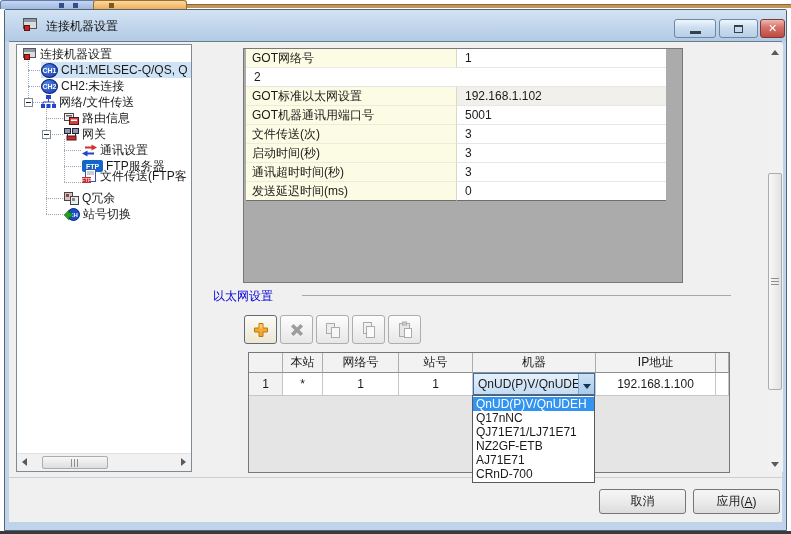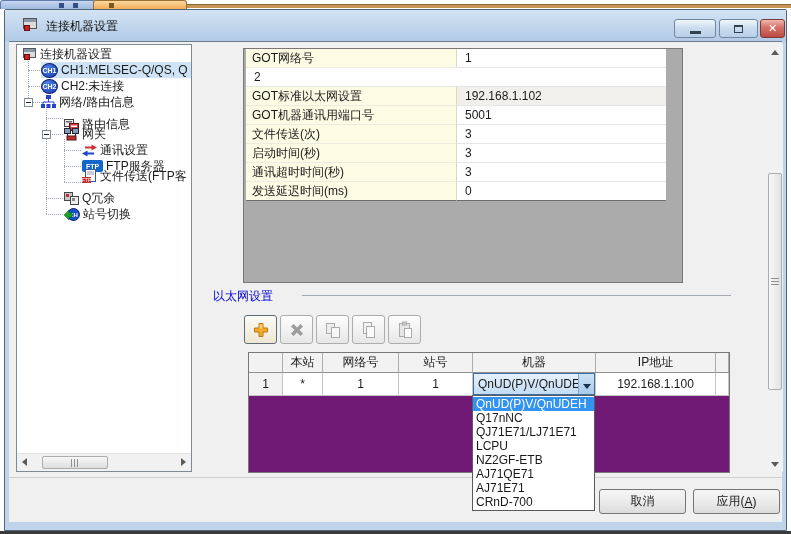--- a/index.html
+++ b/index.html
@@ -57,21 +57,21 @@
   .pgrow.ro .pgvalue{background:#F1F0EA}
   .pgrow.last .pglabel,.pgrow.last .pgvalue{border-bottom:1px solid #6E6E6E}
 
   
   .gcaption{position:absolute;left:213px;top:288px;color:#0000D8}
   .gline{position:absolute;left:302px;top:295px;width:429px;height:1px;background:#A3A9B0}
   .tbtn{position:absolute;top:315px;width:33px;height:29px;border:1px solid #ADADAD;border-radius:3px;background:linear-gradient(#FDFDFD,#E7E7E7);display:flex;align-items:center;justify-content:center;box-sizing:border-box}
   .tbtn.active{border-color:#5E6B78;background:linear-gradient(#FBFBF6,#EDE6D2)}
 
   
-  .ettbl{position:absolute;left:248px;top:352px;width:482px;height:121px;background:#701a75;border:1px solid #787878;box-sizing:border-box;overflow:hidden}
+  .ettbl{position:absolute;left:248px;top:352px;width:482px;height:121px;background:#e5e5e5;border:1px solid #787878;box-sizing:border-box;overflow:hidden}
   .ethead{display:flex;height:20px}
   .ethead .c{background:#F2F2F2;border-right:1px solid #ADADAD;border-bottom:1px solid #909090;text-align:center;line-height:19px;box-sizing:border-box;flex:none}
   .etrow{display:flex;height:23px}
   .etrow .c{background:#fff;border-right:1px solid #C6C6C6;border-bottom:1px solid #C6C6C6;text-align:center;line-height:22px;box-sizing:border-box;flex:none}
   .rowhdr{background:#F2F2F2 !important}
   .combo-cell{padding:0;position:relative}
   .combo{display:flex;width:100%;height:100%;background:linear-gradient(#E6F1FC,#C3DCF3);border:1px solid #3F6EA5;box-sizing:border-box;align-items:center}
   .combo-text{flex:1;overflow:hidden;white-space:nowrap;text-align:left;padding-left:4px}
   .combo-arrow{width:15px;align-self:stretch;display:flex;align-items:center;justify-content:center;border-left:1px solid #7FA5CC;background:linear-gradient(#CDE2F5,#A8CAEA)}
   .combo-arrow i{width:0;height:0;border:4px solid transparent;border-top:5px solid #16324F;border-bottom:none;margin-top:4px}
@@ -174,24 +174,24 @@
       <span class="rowin">
           <span class="ticon">
             <svg width="15" height="14" viewBox="0 0 15 14">
               <path d="M7.5 4 V7 M2 9 V7 H13 V9" stroke="#2743C8" fill="none"></path>
               <rect x="5" y="0" width="5" height="4" fill="#2743C8"></rect>
               <rect x="0" y="9" width="4" height="4" fill="#2743C8"></rect>
               <rect x="5.5" y="9" width="4" height="4" fill="#2743C8"></rect>
               <rect x="11" y="9" width="4" height="4" fill="#2743C8"></rect>
             </svg>
           </span>
-      <span>网络/路由信息</span>
-        </span>
-    </div>
-    <div class="trow lv2" style="top:71px">
+      <span>网络/文件传送</span>
+        </span>
+    </div>
+    <div class="trow lv2" style="top:65px">
       <span class="rowin">
           <span class="ticon">
             <svg width="15" height="13" viewBox="0 0 15 13">
               <rect x="0.5" y="1.5" width="9" height="7" fill="#EFEFEF" stroke="#444"></rect>
               <rect x="2" y="3" width="6" height="1.5" fill="#666"></rect>
               <rect x="5.5" y="5.5" width="9" height="7" fill="#D04040" stroke="#5A1010"></rect>
               <rect x="7" y="7.5" width="6" height="1.5" fill="#fff"></rect>
             </svg>
           </span>
       <span>路由信息</span>
@@ -376,23 +376,21 @@
       </div>
       <div class="c" style="width:120px">192.168.1.100</div>
       <div class="c" style="flex:1"></div>
     </div>
   </div>
 
   <div class="ddl">
     <div class="opt selo">QnUD(P)V/QnUDEH</div>
     <div class="opt">Q17nNC</div>
     <div class="opt">QJ71E71/LJ71E71</div>
-    <div class="opt">LCPU</div>
     <div class="opt">NZ2GF-ETB</div>
-    <div class="opt">AJ71QE71</div>
     <div class="opt">AJ71E71</div>
     <div class="opt">CRnD-700</div>
   </div>
 
   <div class="vsb">
     <span class="sbbtn" style="top:0">
         <i class="arrow-u"></i>
       </span>
     <div class="vthumb">
         <span class="griph"></span>

